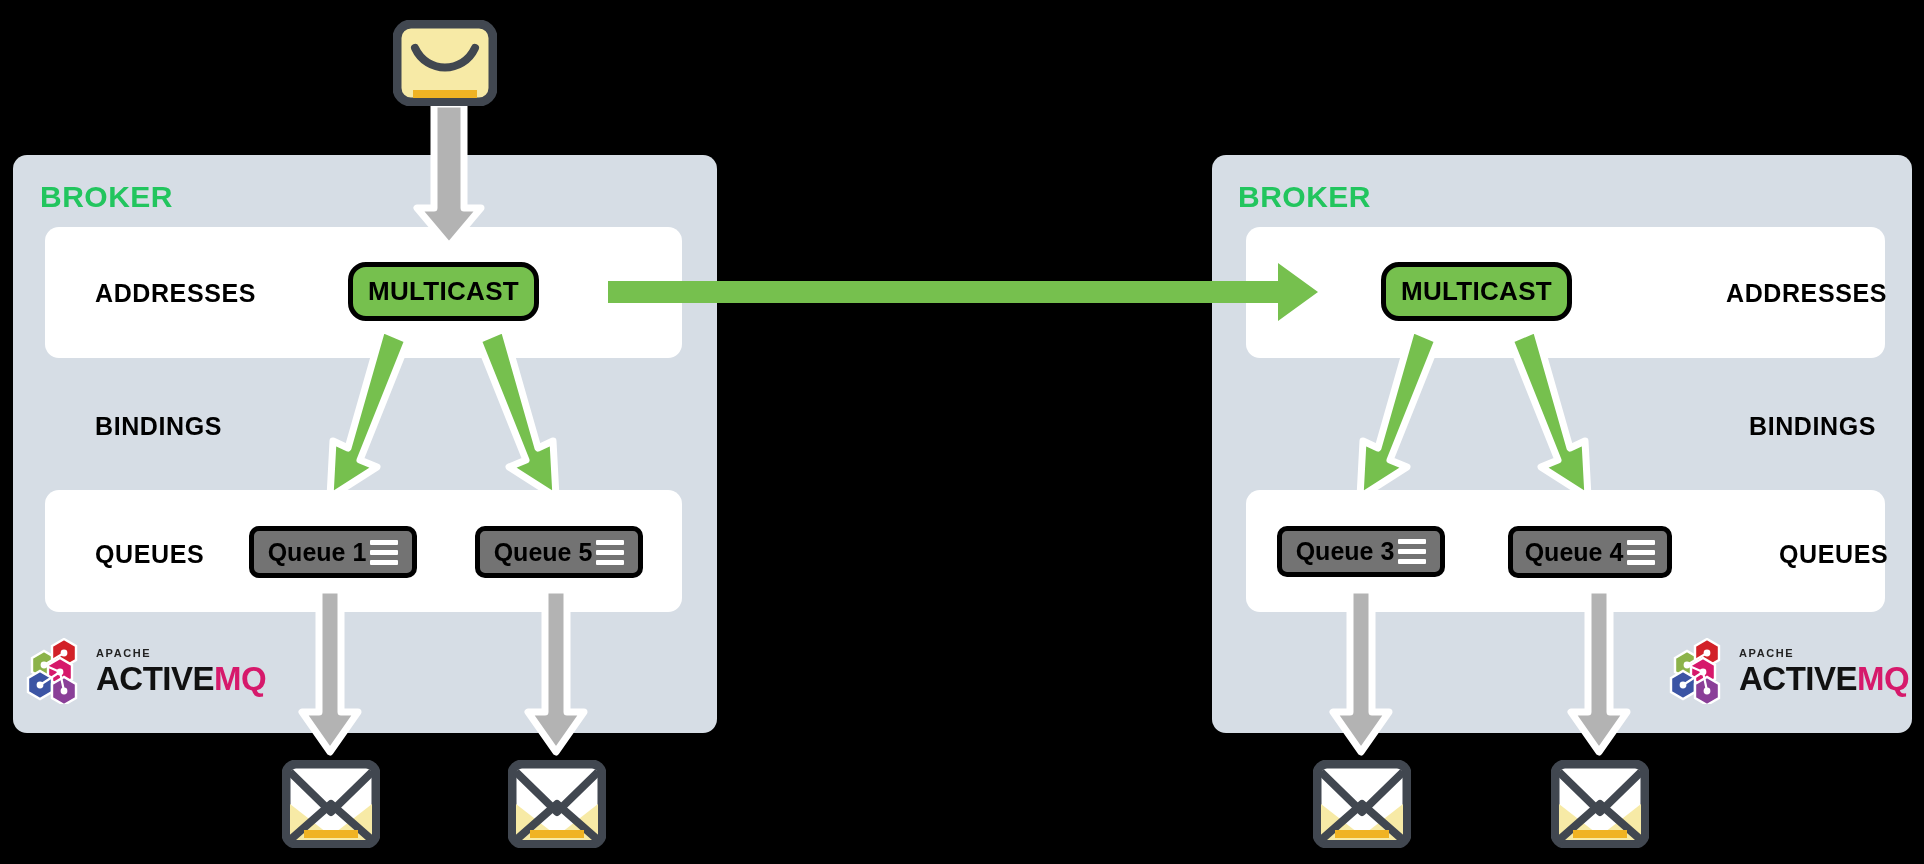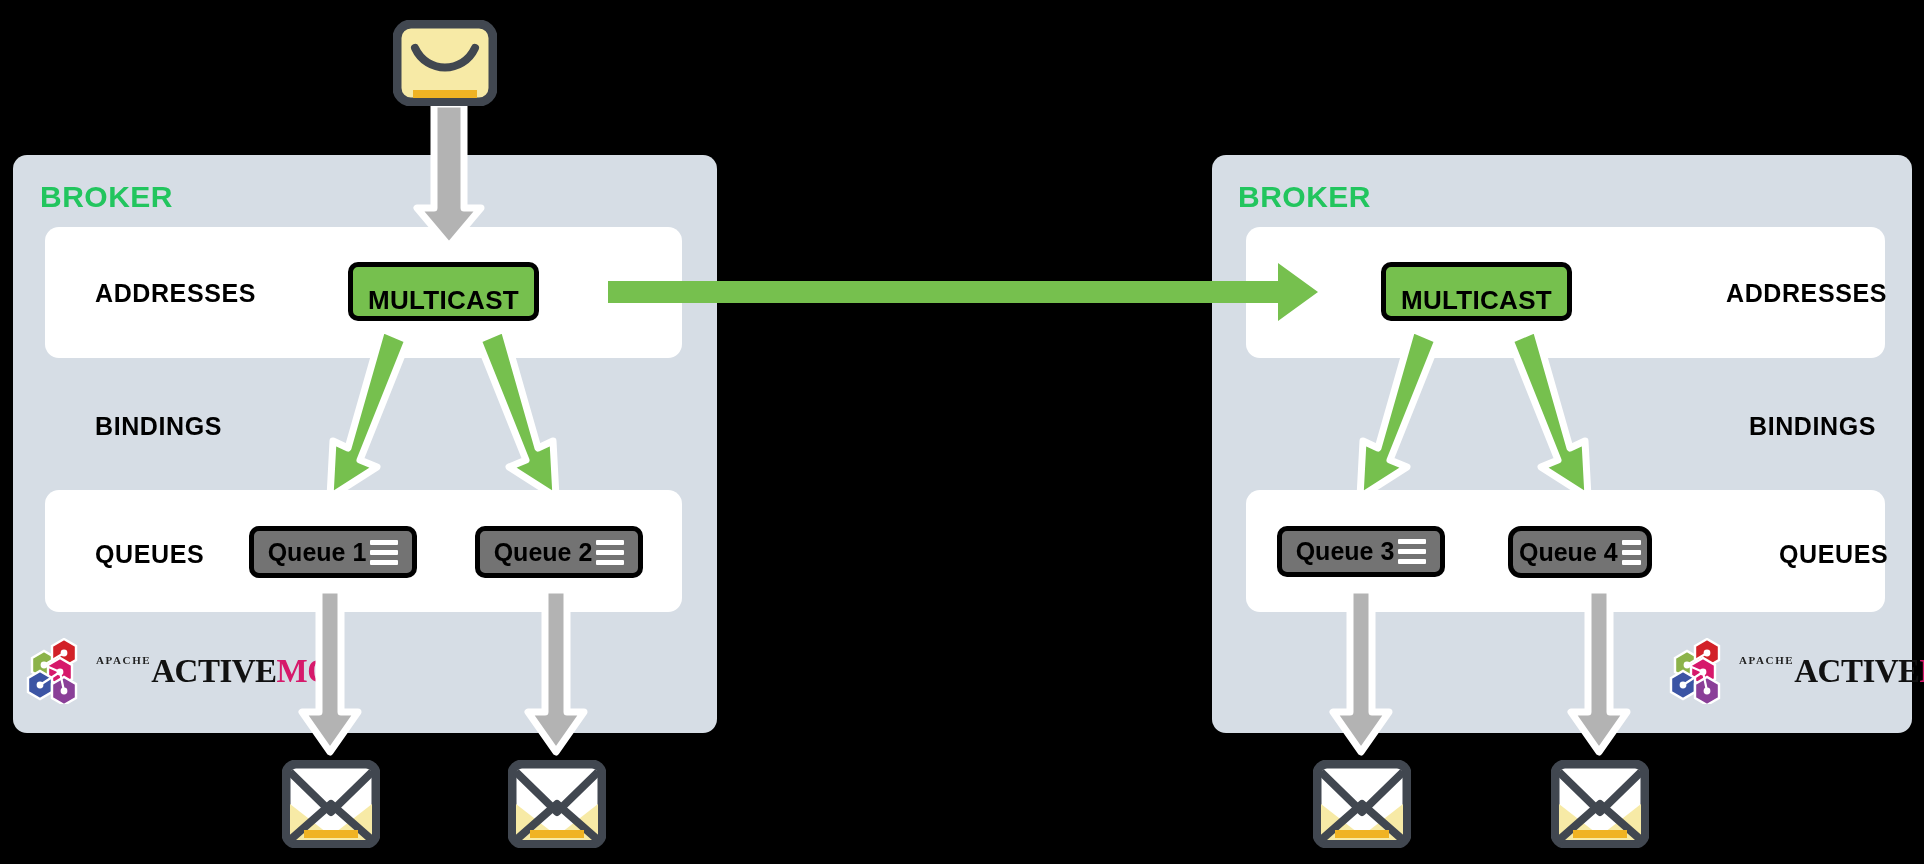--- a/index.html
+++ b/index.html
@@ -4,37 +4,37 @@
 <style>
   html,body{margin:0;padding:0;background:#000;}
   body{width:1924px;height:864px;overflow:hidden;font-family:"Liberation Sans",sans-serif;}
   #stage{position:relative;width:1924px;height:864px;background:#000;}
 
   .broker-panel{position:absolute;background:#d6dde5;border-radius:14px;}
   .broker-title{position:absolute;font-weight:bold;font-size:30px;color:#22c55e;letter-spacing:0.5px;text-align:center;}
   .inner-panel{position:absolute;background:#ffffff;border-radius:14px;}
   .row-label{position:absolute;font-weight:bold;font-size:25px;color:#000;letter-spacing:0.6px;white-space:nowrap;margin-left:31px;}
 
-  .multicast{position:absolute;background:#76c04e;border:5px solid #000;border-radius:10px;
-    display:flex;align-items:flex-end;justify-content:center;box-sizing:border-box;}
+  .multicast{position:absolute;background:#76c04e;border:5px solid #000;border-radius:18px;
+    display:flex;align-items:center;justify-content:center;box-sizing:border-box;}
   .multicast span{font-weight:bold;font-size:26px;color:#000;letter-spacing:0.3px;white-space:nowrap;}
 
   .queue{position:absolute;background:#737373;border:5px solid #000;border-radius:10px;
     display:flex;align-items:center;justify-content:center;box-sizing:border-box;gap:4px;padding:0 6px;}
   .queue .qlabel{font-weight:bold;font-size:25px;color:#000;white-space:nowrap;}
   .qlines{display:inline-flex;flex-direction:column;gap:5px;width:28px;}
   .qlines i{display:block;height:5px;background:#fff;border-radius:1px;}
 
   .svg-layer{position:absolute;left:0;top:0;width:1924px;height:864px;pointer-events:none;}
 
   .env{position:absolute;}
 
   .logo{position:absolute;display:flex;align-items:center;gap:10px;}
   .logo .hexes{position:relative;width:64px;height:66px;}
-  .logo .txt{display:flex;flex-direction:row;line-height:1;font-family:Liberation Serif, serif;}
+  .logo .txt{display:flex;flex-direction:column;line-height:1;}
   .logo .apache{font-size:11px;font-weight:bold;color:#222;letter-spacing:1.6px;margin-bottom:3px;}
   .logo .amq{font-size:33px;font-weight:bold;letter-spacing:-0.5px;}
   .logo .amq .k{color:#111;}
   .logo .amq .m{color:#d6196b;}
 </style>
 </head>
 <body>
 
 <div id="stage">
 
@@ -56,21 +56,21 @@
   <div class="queue" style="left:249px;top:526px;width:168px;height:52px;">
     <span class="qlabel">Queue 1</span>
     <span class="qlines">
         <i></i>
         <i></i>
         <i></i>
       </span>
   </div>
 
   <div class="queue" style="left:475px;top:526px;width:168px;height:52px;">
-    <span class="qlabel">Queue 2</span>
+    <span class="qlabel">Queue 5</span>
     <span class="qlines">
         <i></i>
         <i></i>
         <i></i>
       </span>
   </div>
 
   <div class="logo" style="left:22px;top:638px;">
     <div class="hexes">
       <svg width="64" height="66" viewBox="0 0 64 66">
@@ -118,21 +118,21 @@
 
   <div class="queue" style="left:1277px;top:526px;width:168px;height:51px;">
     <span class="qlabel">Queue 3</span>
     <span class="qlines">
         <i></i>
         <i></i>
         <i></i>
       </span>
   </div>
 
-  <div class="queue" style="left:1508px;top:526px;width:144px;height:52px;border-radius:13px;">
+  <div class="queue" style="left:1508px;top:526px;width:164px;height:52px;">
     <span class="qlabel">Queue 4</span>
     <span class="qlines">
         <i></i>
         <i></i>
         <i></i>
       </span>
   </div>
 
   <div class="logo" style="left:1665px;top:638px;">
     <div class="hexes">

